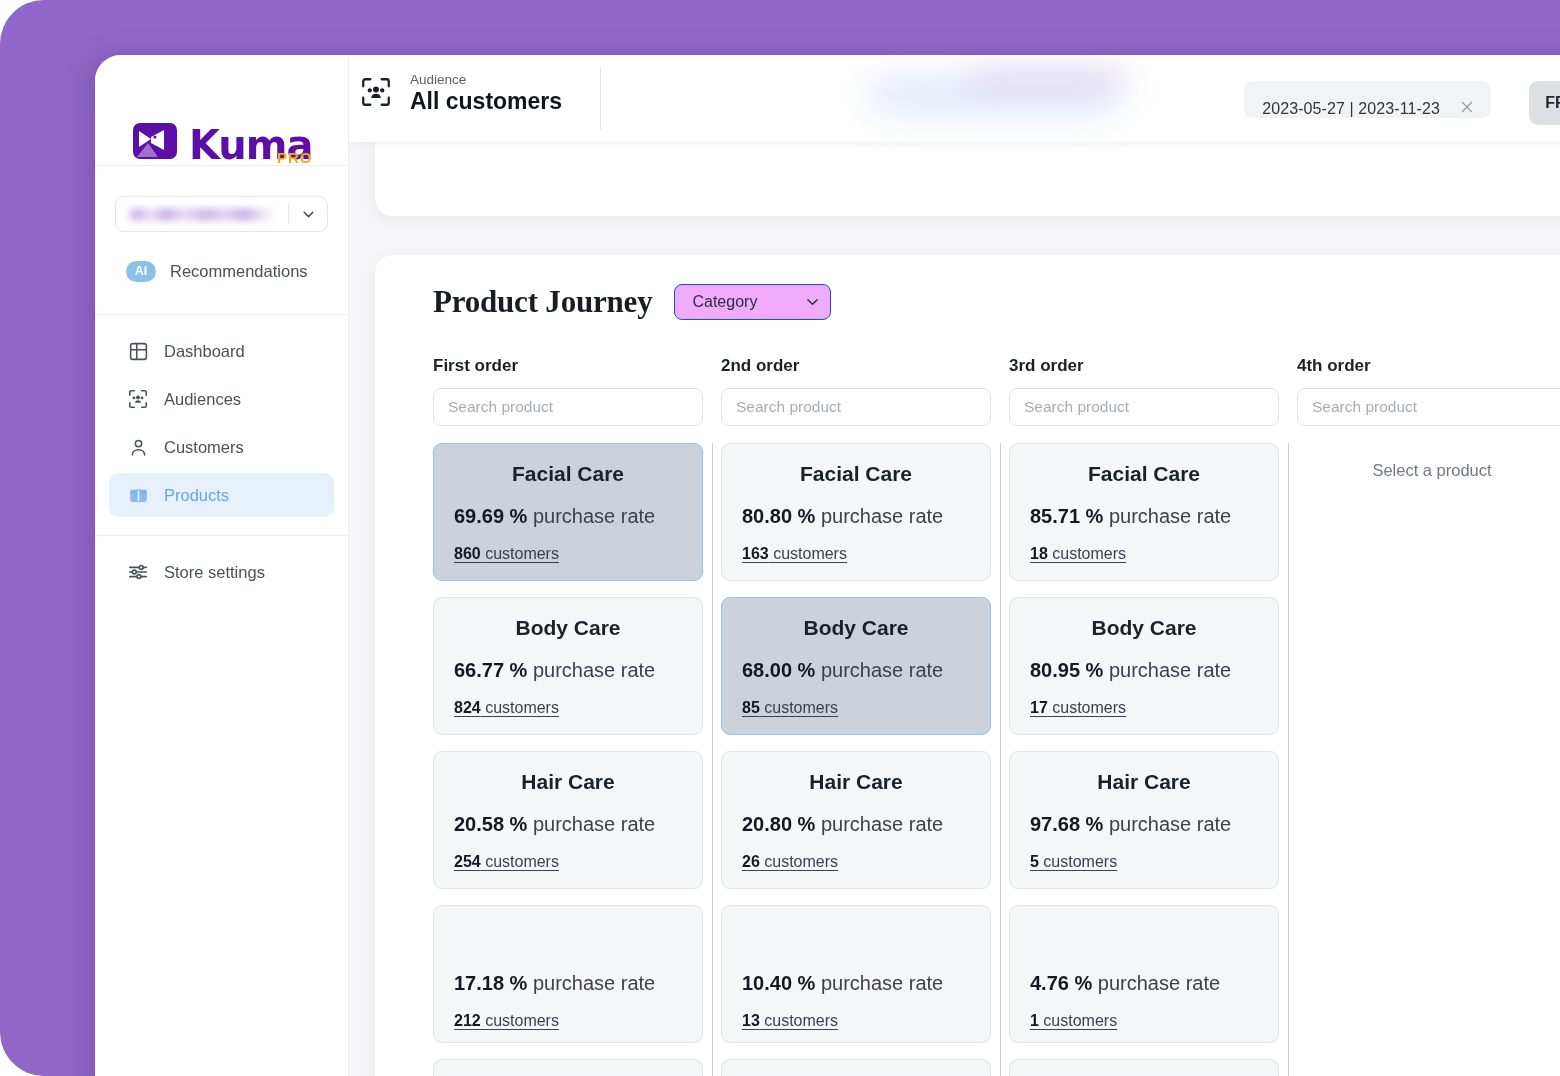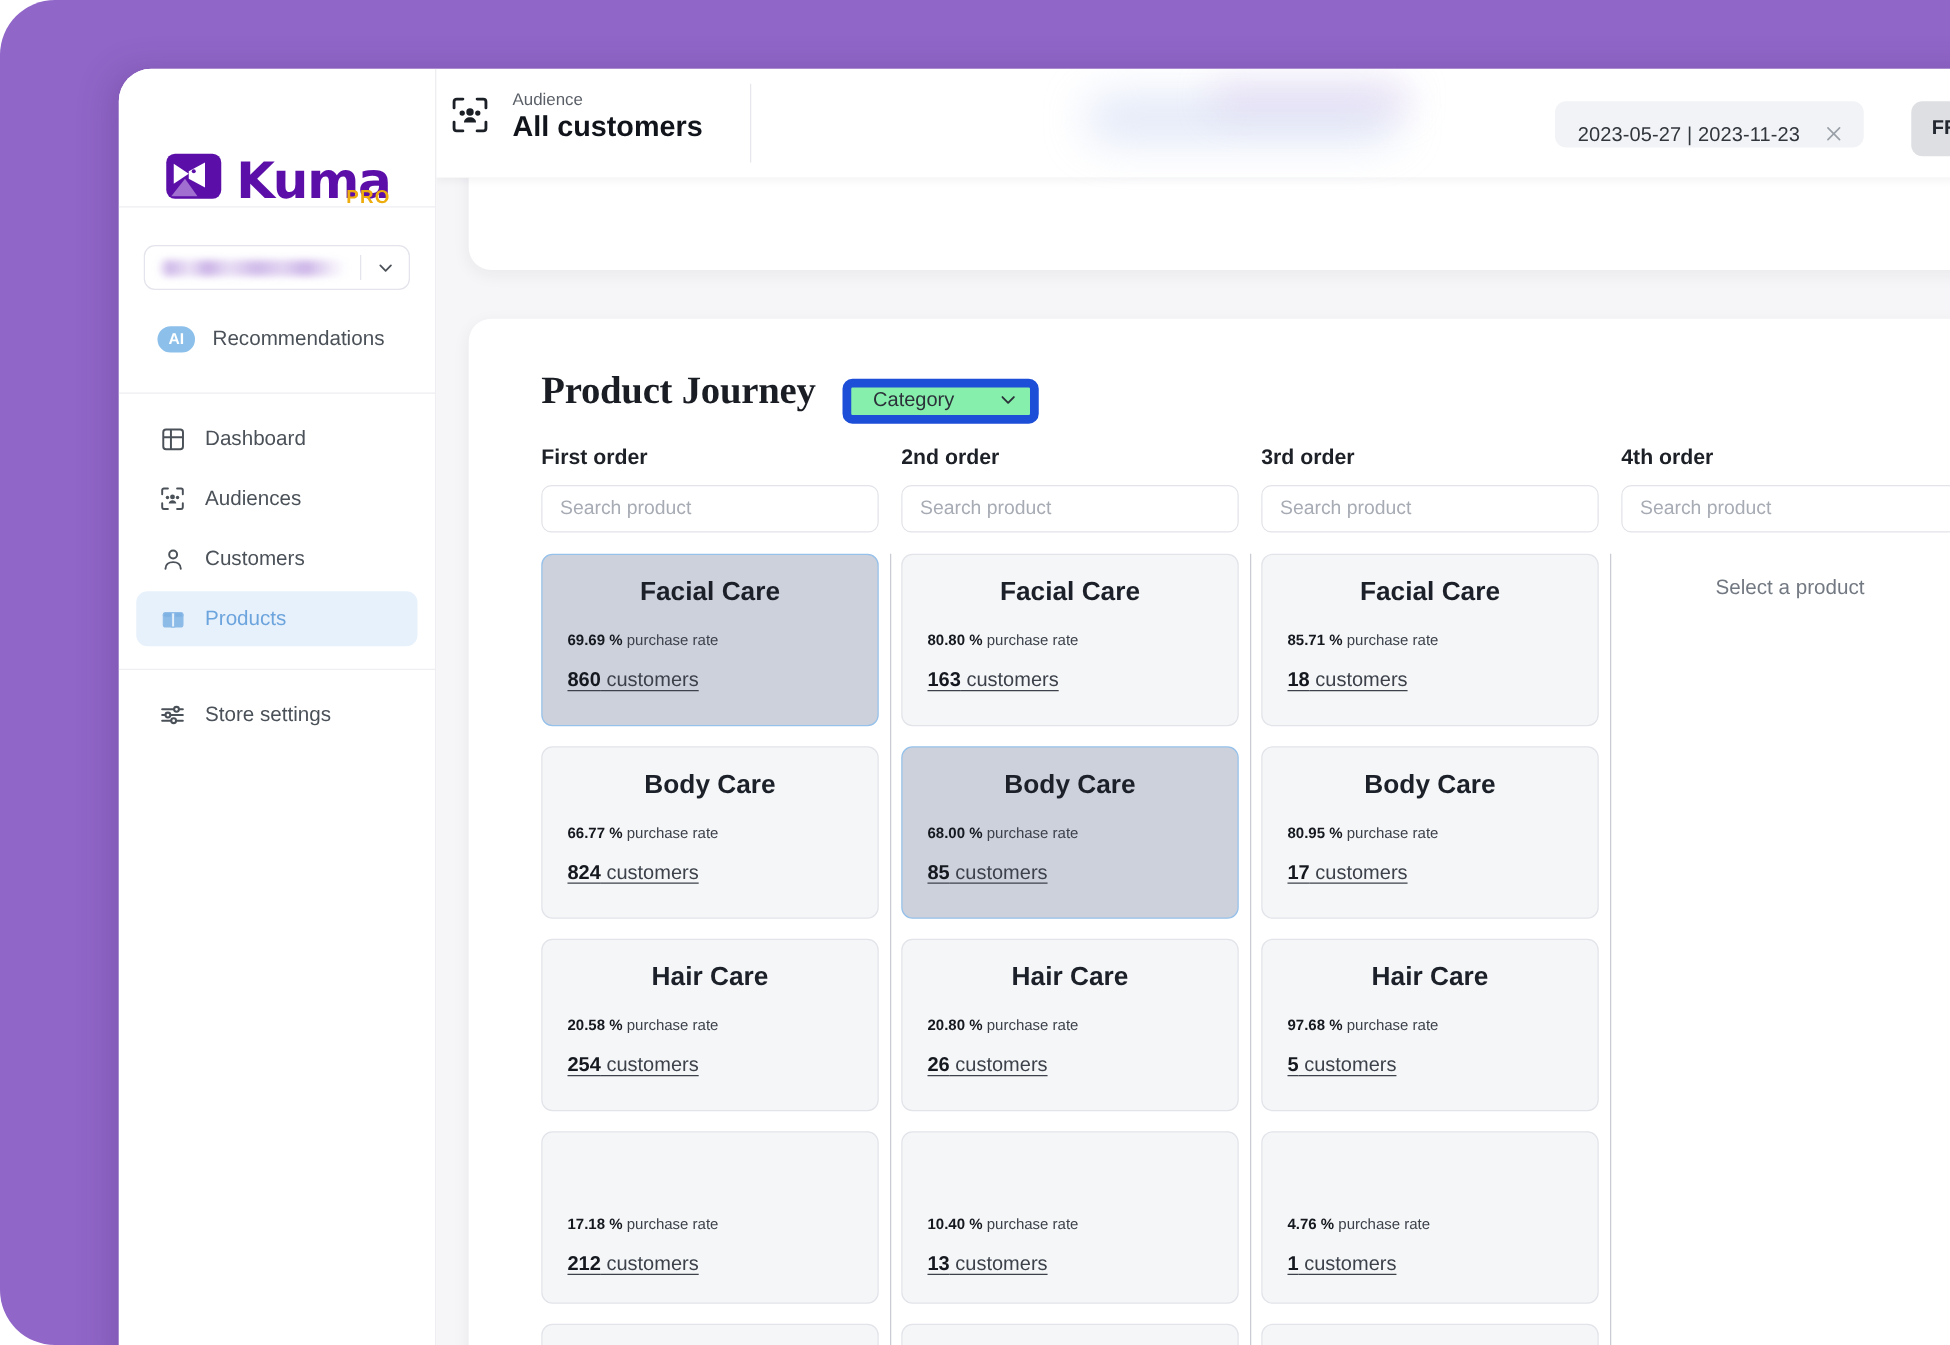--- a/index.html
+++ b/index.html
@@ -212,24 +212,24 @@
     padding: 29px 0 0 58px;
   }
   #journey-title {
     font-family: "Liberation Serif", serif;
     font-size: 31px; font-weight: 700;
     color: #1a1e24; letter-spacing: -.2px;
   }
   #category-select {
     margin-left: 22px;
     width: 157px; height: 36px;
-    border: 7px solid #1d4ed8; border-radius: 8px;
+    border: 1px solid #1d4ed8; border-radius: 8px;
     display: flex; align-items: center;
     padding: 0 12px 0 17px;
-    background: #86efac; cursor: pointer; margin-top: 19px;
+    background: #f0abfc; cursor: pointer;
   }
   #category-select-label { flex: 1; font-size: 16px; color: #2b3039; }
 
   
   #columns {
     position: absolute; left: 58px; top: 101px;
     width: 1142px;
   }
   .col-headers { display: flex; }
   .col-head {
@@ -272,21 +272,21 @@
   .card.selected {
     background: #ccd1dc;
     border: 1.6px solid #96c1ea;
   }
   .card-title {
     text-align: center;
     font-size: 21px; font-weight: 700; color: #1b2029;
     margin-bottom: 19px;
   }
   .card.no-title { padding-top: 66px; }
-  .card-rate { font-size: 12px; color: #3c414a; margin-bottom: 17px; }
+  .card-rate { font-size: 20px; color: #3c414a; margin-bottom: 17px; }
   .card-rate b { color: #15191f; font-weight: 700; }
   .card-cust { font-size: 16px; color: #3c414a; }
   .card-cust u { text-decoration: underline; text-underline-offset: 3px; }
   .card-cust b { font-weight: 700; color: #15191f; }
   .card-last { height: 118px; }
   #select-a-product {
     width: 270px; text-align: center;
     font-size: 16.5px; color: #737982;
     padding-top: 18px;
   }

